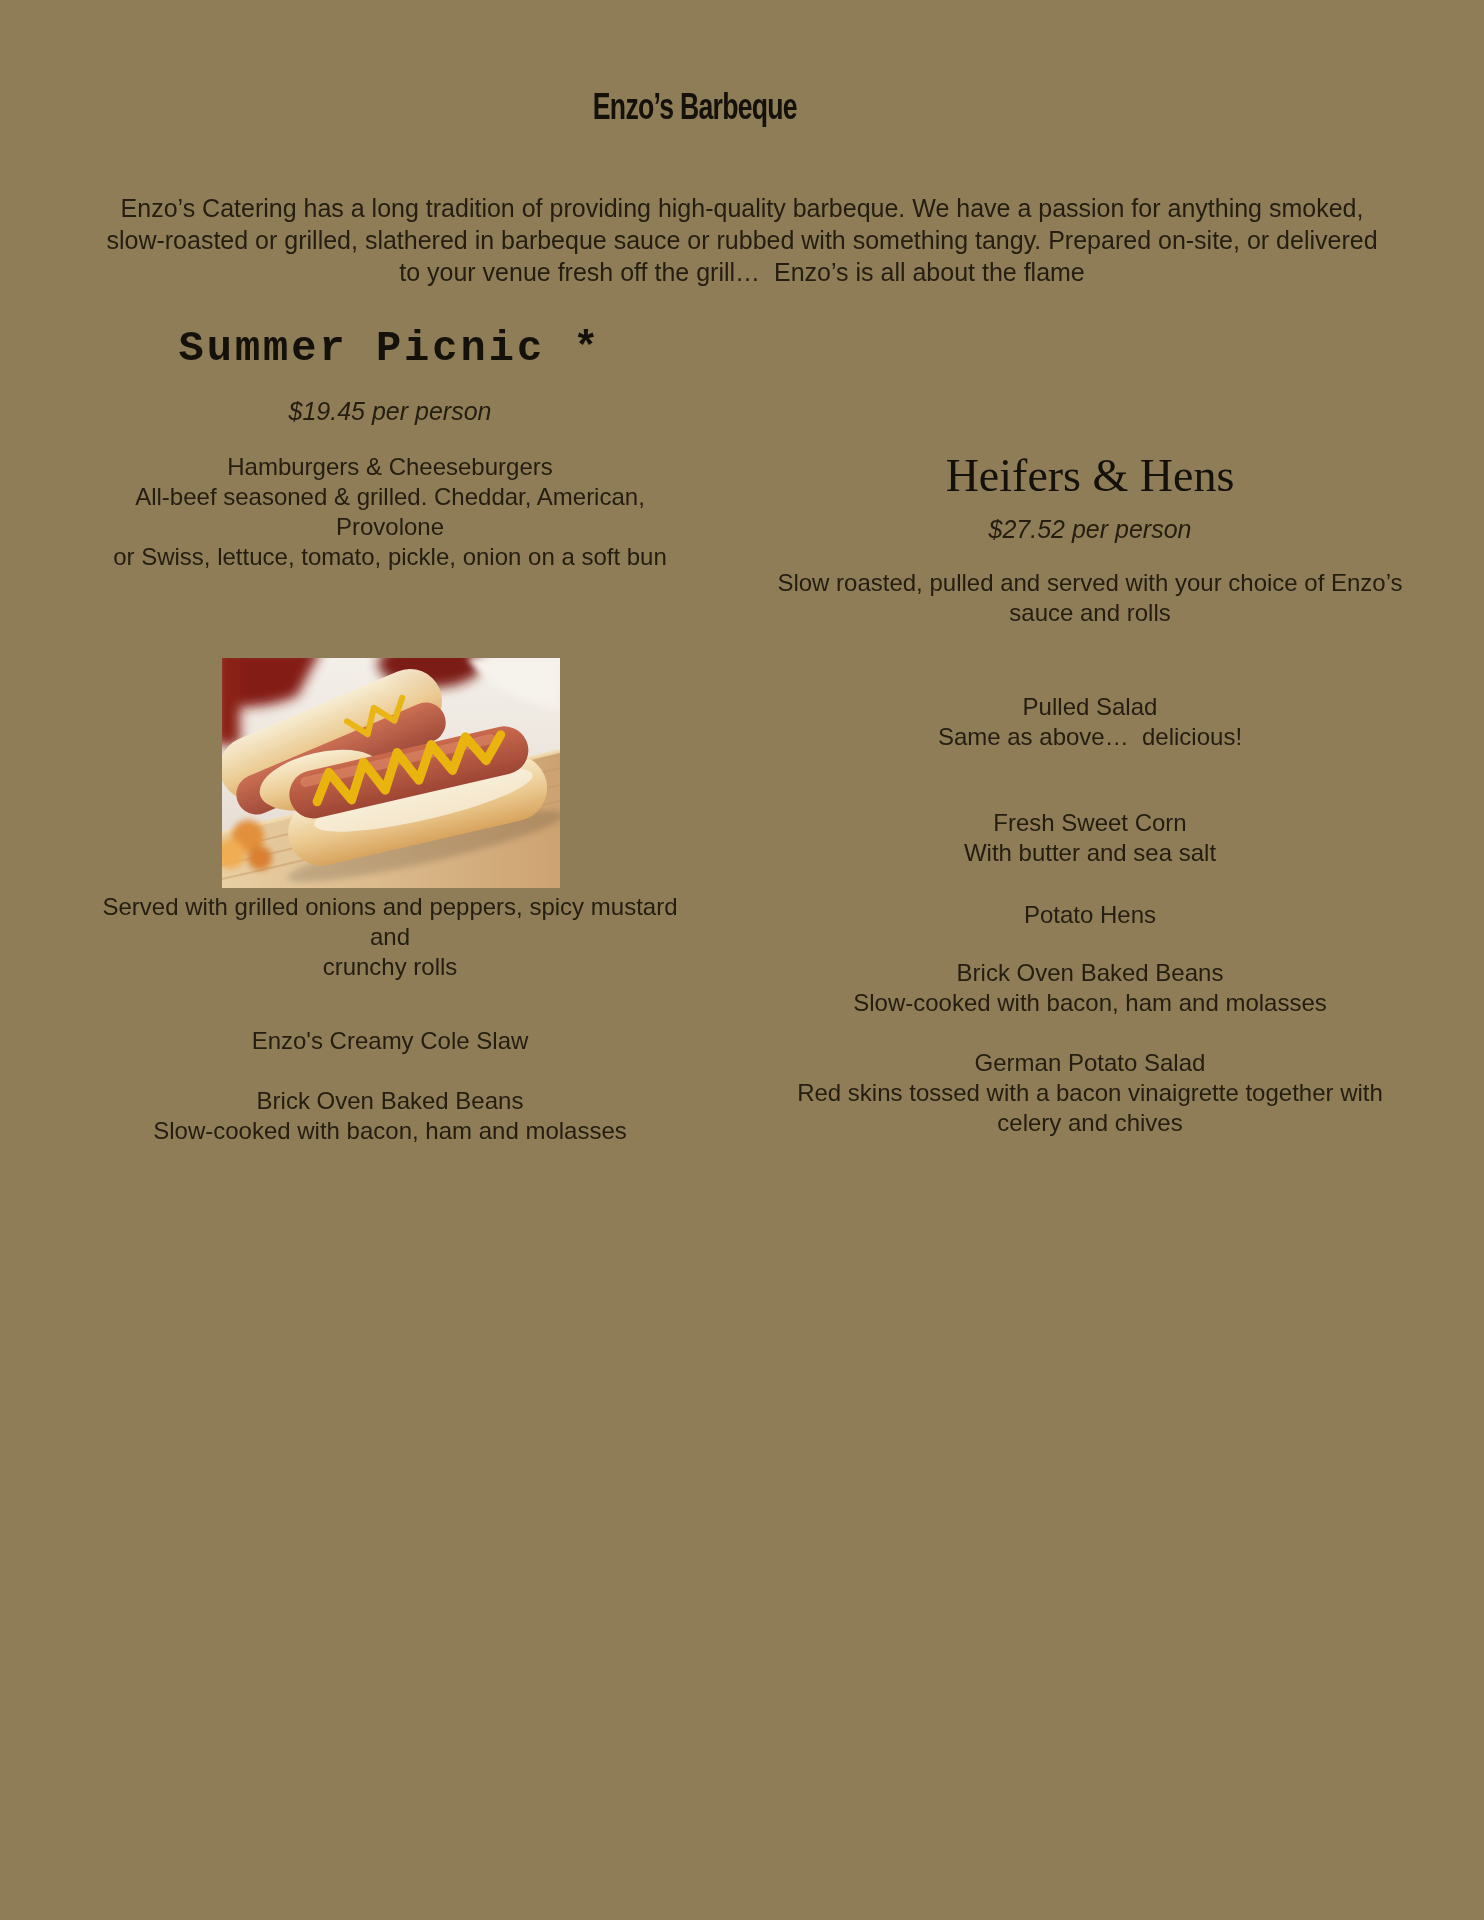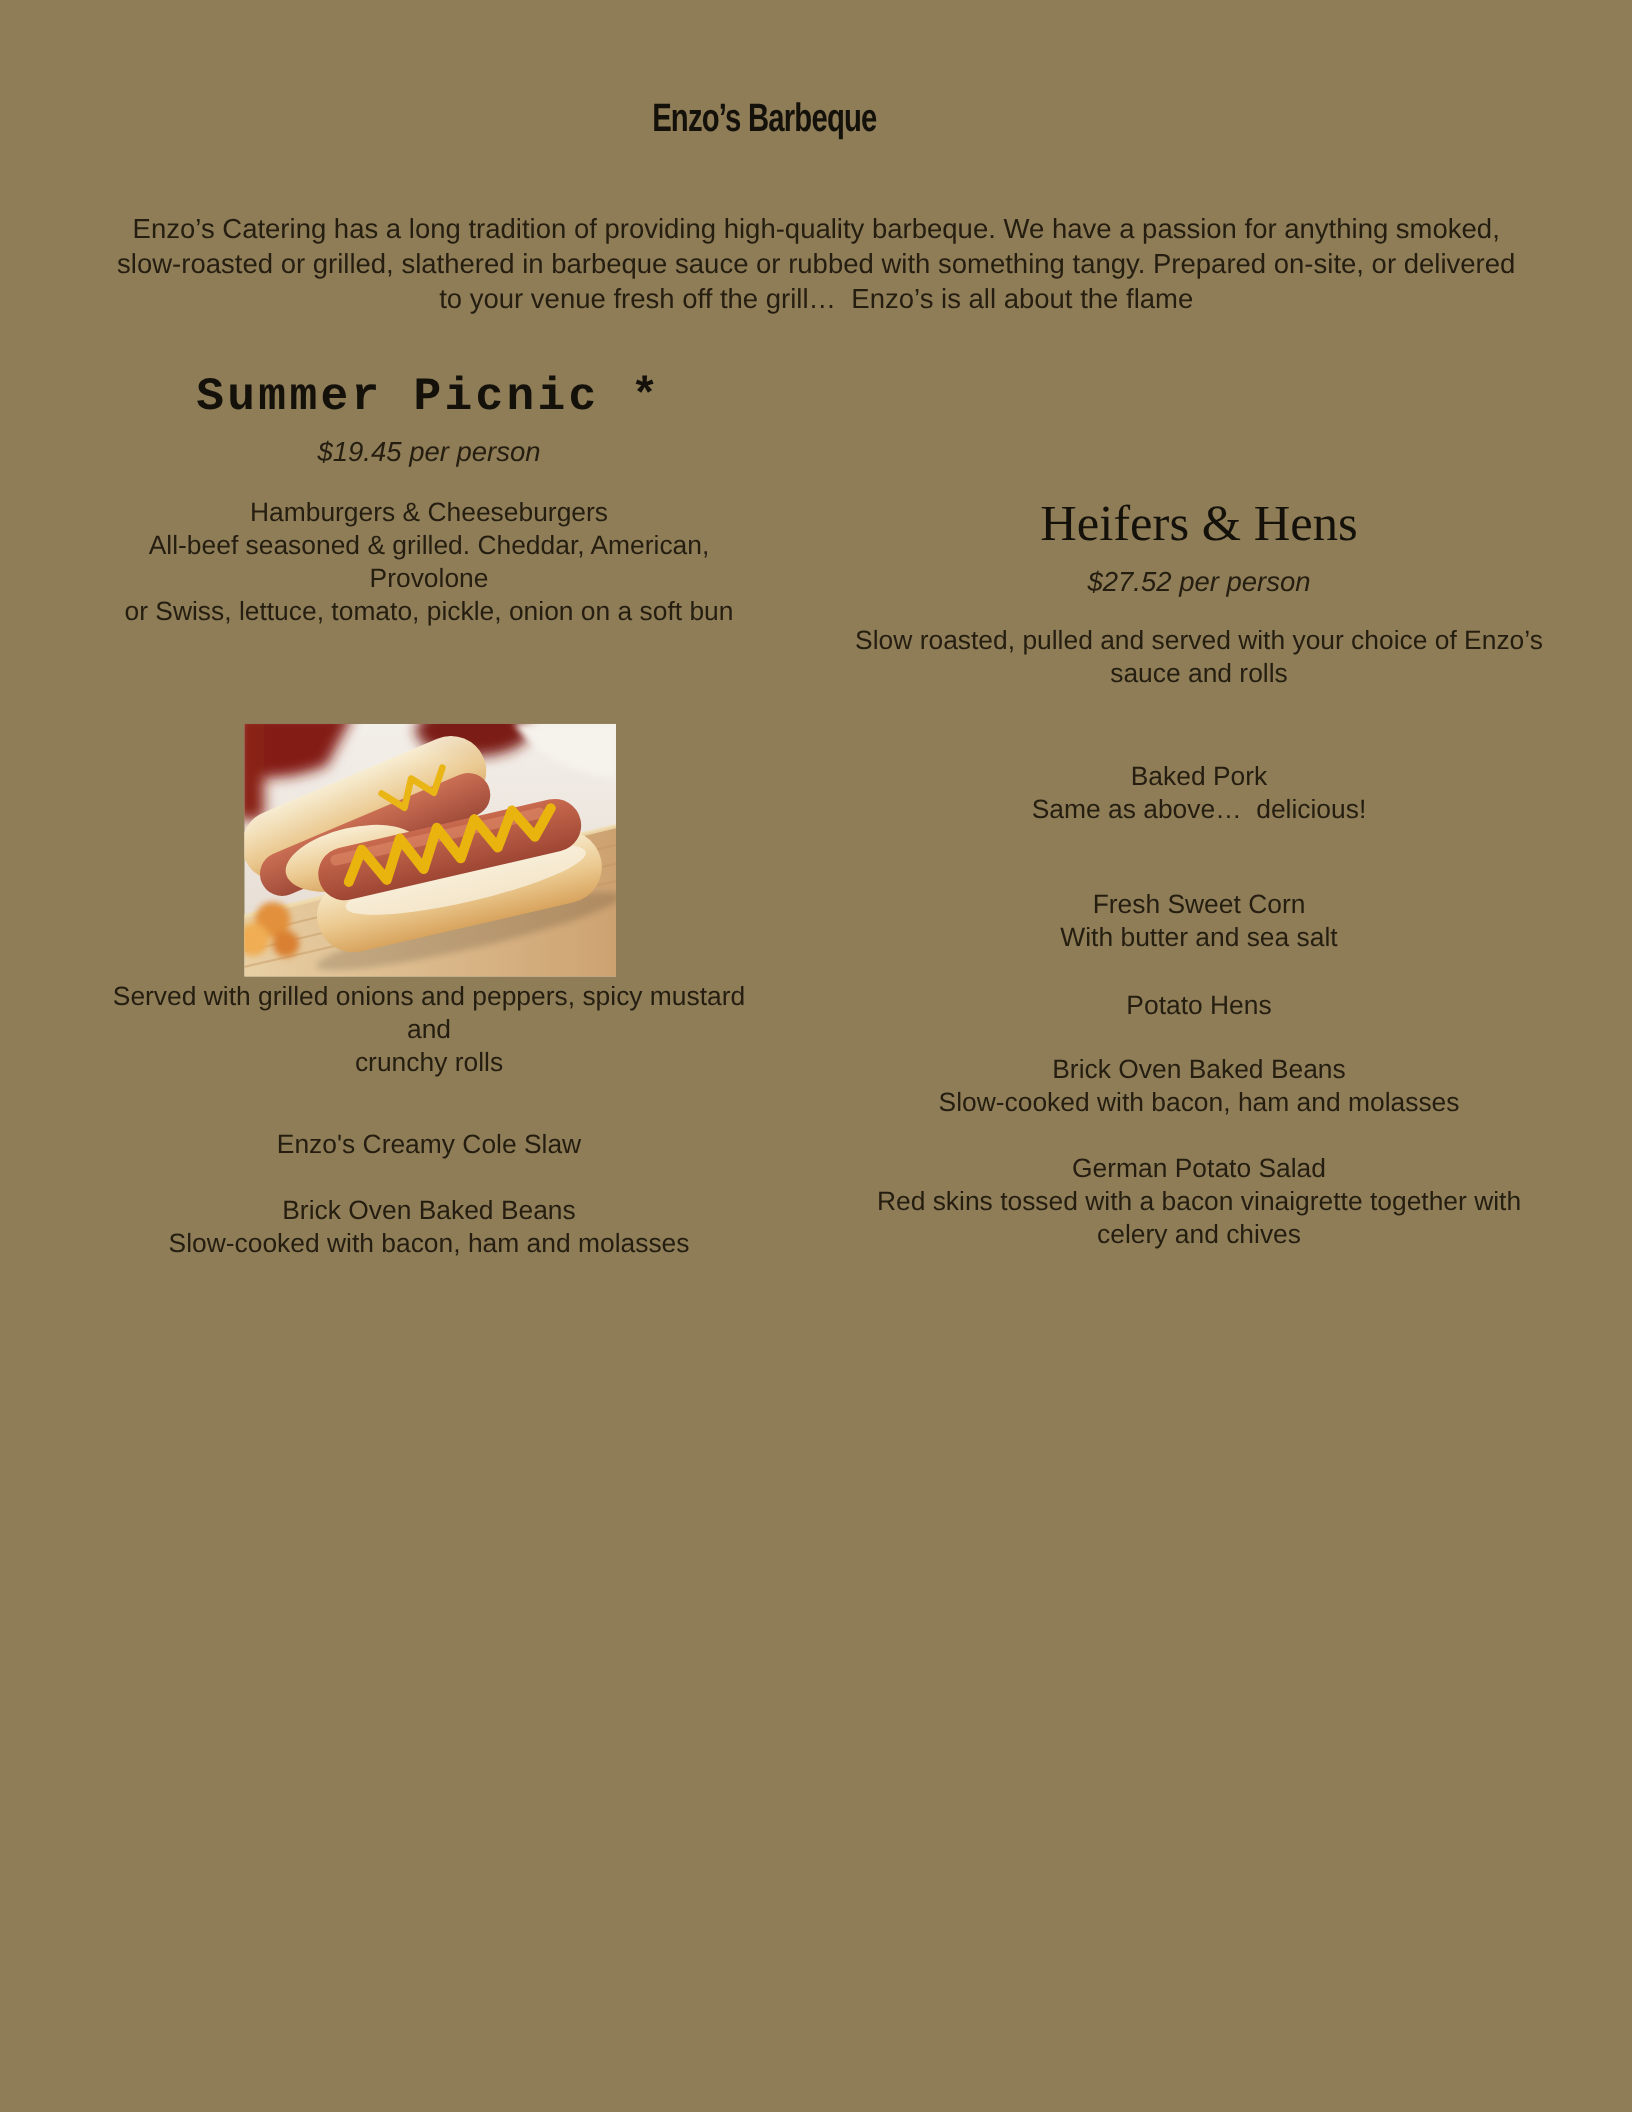--- a/index.html
+++ b/index.html
@@ -73,21 +73,21 @@
 <div class="page">
 
   <div class="abs page-title">
     <span class="squeeze">Enzo’s Barbeque</span>
   </div>
 
   <div class="abs intro">Enzo’s Catering has a long tradition of providing high-quality barbeque. We have a passion for anything smoked,
 slow-roasted or grilled, slathered in barbeque sauce or rubbed with something tangy. Prepared on-site, or delivered
 to your venue fresh off the grill…&nbsp; Enzo’s is all about the flame</div>
 
-  <div class="abs col-left script-heading" style="top:336px;">Summer Picnic *</div>
+  <div class="abs col-left script-heading" style="top:324px;">Summer Picnic *</div>
   <div class="abs col-left price" style="top:396px;">$19.45 per person</div>
 
   <div class="abs col-left menu-item" style="top:452px;">
     <div class="item-name">Hamburgers &amp; Cheeseburgers</div>
     <div class="item-desc">All-beef seasoned &amp; grilled. Cheddar, American, Provolone
 or Swiss, lettuce, tomato, pickle, onion on a soft bun</div>
   </div>
 
 
   <div class="abs photo">
@@ -176,21 +176,21 @@
 
   <div class="abs col-right serif-heading" style="top:450px;">Heifers &amp; Hens</div>
   <div class="abs col-right price" style="top:514px;">$27.52 per person</div>
 
   <div class="abs col-right menu-item" style="top:568px;">
     <div class="item-desc">Slow roasted, pulled and served with your choice of Enzo’s
 sauce and rolls</div>
   </div>
 
   <div class="abs col-right menu-item" style="top:692px;">
-    <div class="item-name">Baked Pork</div>
+    <div class="item-name">Pulled Salad</div>
     <div class="item-desc">Same as above…&nbsp; delicious!</div>
   </div>
 
   <div class="abs col-right menu-item" style="top:808px;">
     <div class="item-name">Fresh Sweet Corn</div>
     <div class="item-desc">With butter and sea salt</div>
   </div>
 
   <div class="abs col-right menu-item" style="top:900px;">
     <div class="item-name">Potato Hens</div>

